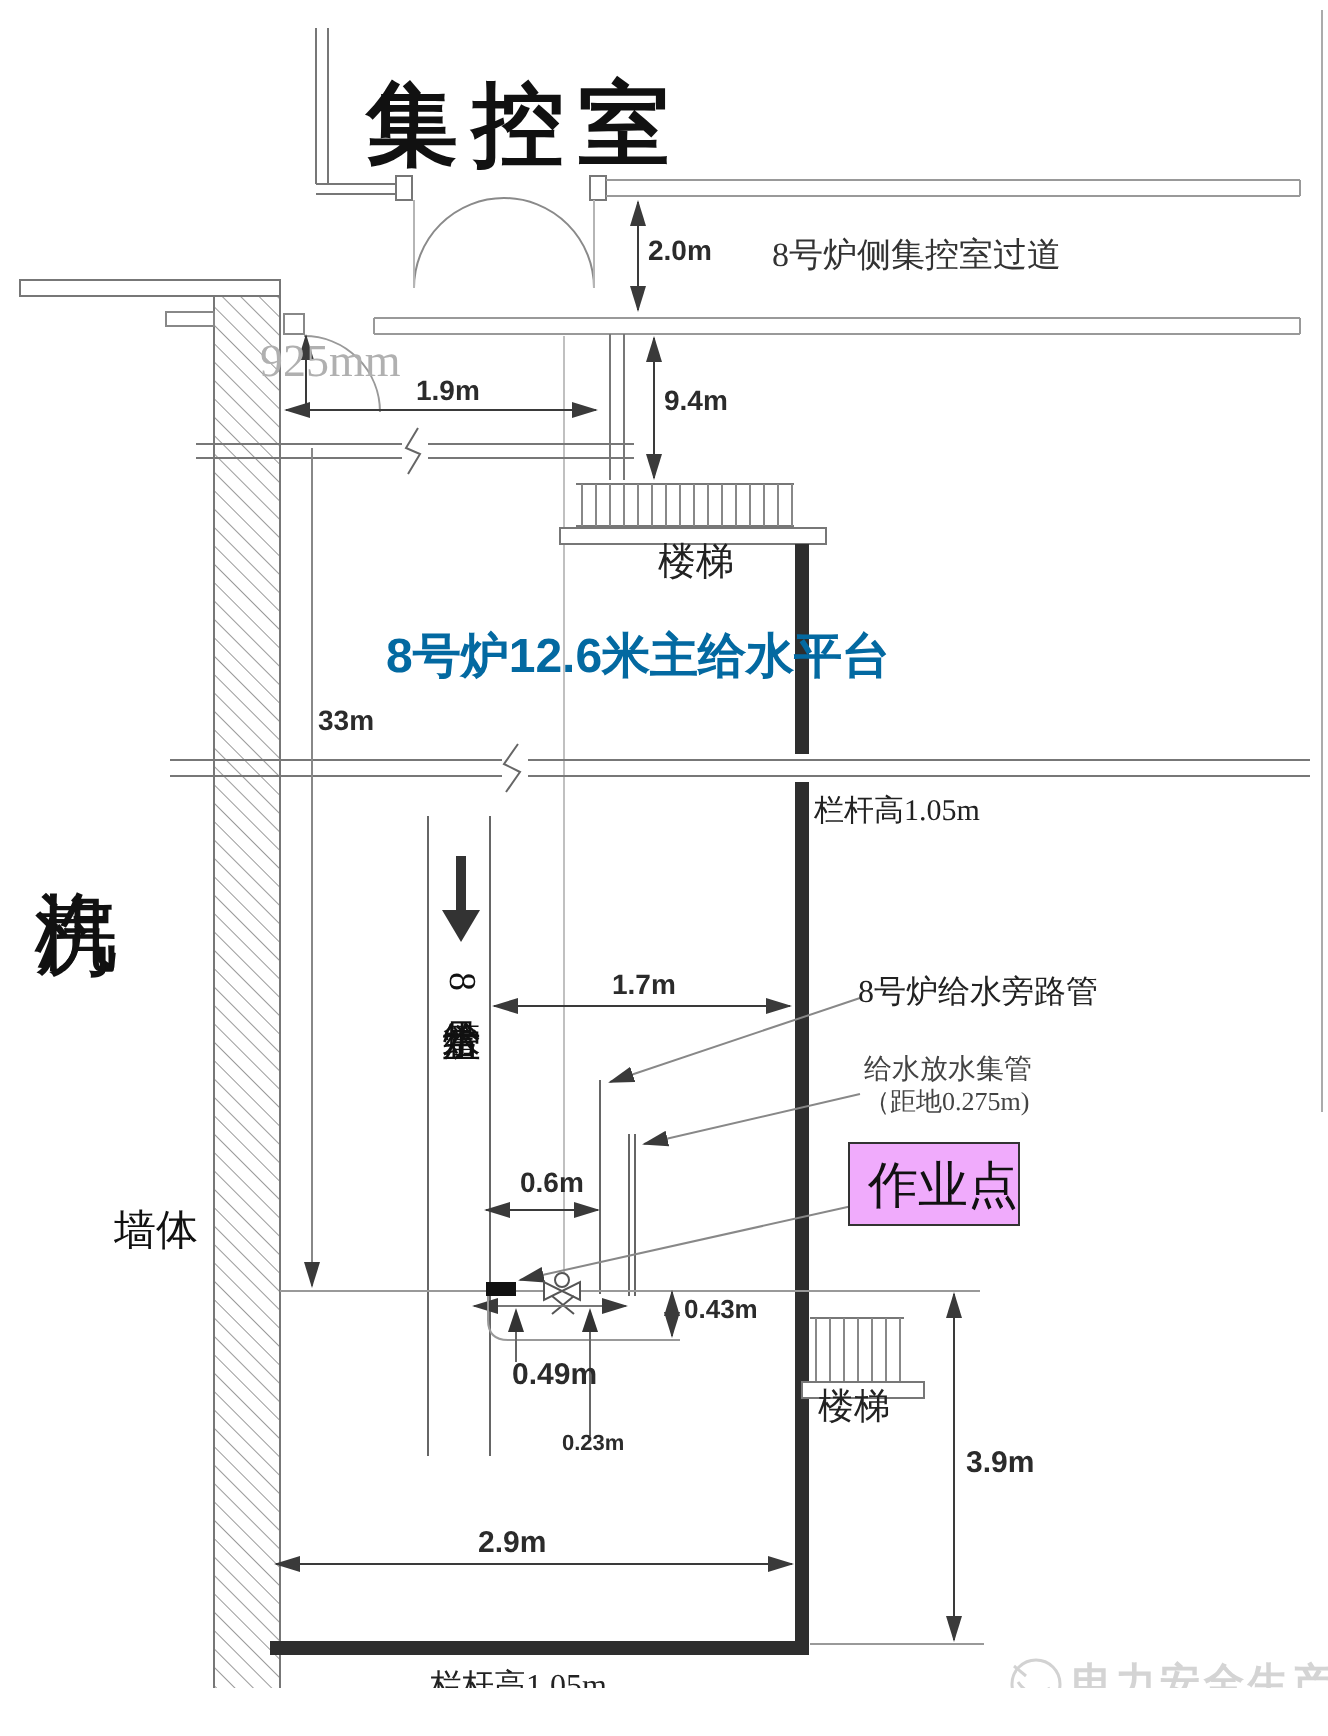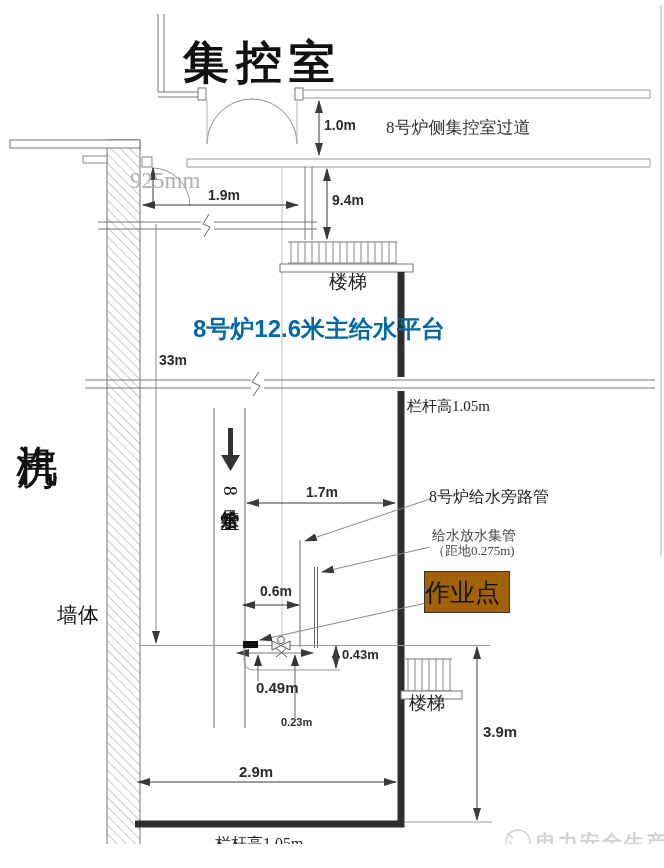--- a/index.html
+++ b/index.html
@@ -7,22 +7,22 @@
           font-family:"Liberation Sans",sans-serif;}
   #linework{position:absolute;left:0;top:0;z-index:1;}
   .lbl{position:absolute;z-index:2;white-space:nowrap;color:#2b2b2b;line-height:1.1;}
   .serif{font-family:"Liberation Serif",serif;}
   .dim{font-family:"Liberation Sans",sans-serif;font-weight:bold;font-size:14px;color:#2b2b2b;}
   .big-title{font-size:46px;font-weight:bold;letter-spacing:7px;color:#111;}
   .room-side{font-size:42px;color:#111;line-height:1.07;}
   .vert{writing-mode:vertical-rl;text-orientation:mixed;}
   .muted{color:#b0b0b0;}
   .wm{color:#d4d4d4;font-weight:bold;letter-spacing:2px;font-size:20px;}
-  .wp-box{position:absolute;z-index:2;border:1.5px solid #333;background:#a16207;
-          display:flex;align-items:center;justify-content:flex-start;}
+  .wp-box{position:absolute;z-index:2;border:1.5px solid #333;background:#f0abfc;
+          display:flex;align-items:center;justify-content:flex-end;}
 </style>
 </head>
 <body>
 
 <div id="canvas">
 
   <svg id="linework" width="664" height="868" viewBox="0 0 664 868">
     <defs>
       <marker id="arr" orient="auto-start-reverse" markerUnits="userSpaceOnUse" markerWidth="13" markerHeight="8" refX="12" refY="4">
         <path d="M0 0 L13 4 L0 8 Z" fill="#3a3a3a"></path>
@@ -118,21 +118,21 @@
       <circle cx="518" cy="842" r="12"></circle>
       <path d="M509 841 q6 9 16 3"></path>
       <path d="M507 833 l6 5"></path>
     </g>
   </svg>
 
   <div class="lbl serif big-title" style="left:183px;top:38px;">集控室</div>
 
   <div class="lbl serif" style="left:386px;top:119px;font-size:17px;color:#333;">8号炉侧集控室过道</div>
 
-  <div class="lbl dim" style="left:324px;top:118px;">1.0m</div>
+  <div class="lbl dim" style="left:324px;top:118px;">2.0m</div>
 
   <div class="lbl serif muted" style="left:130px;top:168px;font-size:23px;">925mm</div>
 
   <div class="lbl dim" style="left:208px;top:188px;">1.9m</div>
 
   <div class="lbl dim" style="left:332px;top:193px;">9.4m</div>
 
   <div class="lbl serif" style="left:329px;top:272px;font-size:19px;color:#222;">楼梯</div>
 
   <div class="lbl" style="left:193px;top:316px;font-size:24px;font-weight:bold;color:#0369a1;">8号炉12.6米主给水平台</div>

